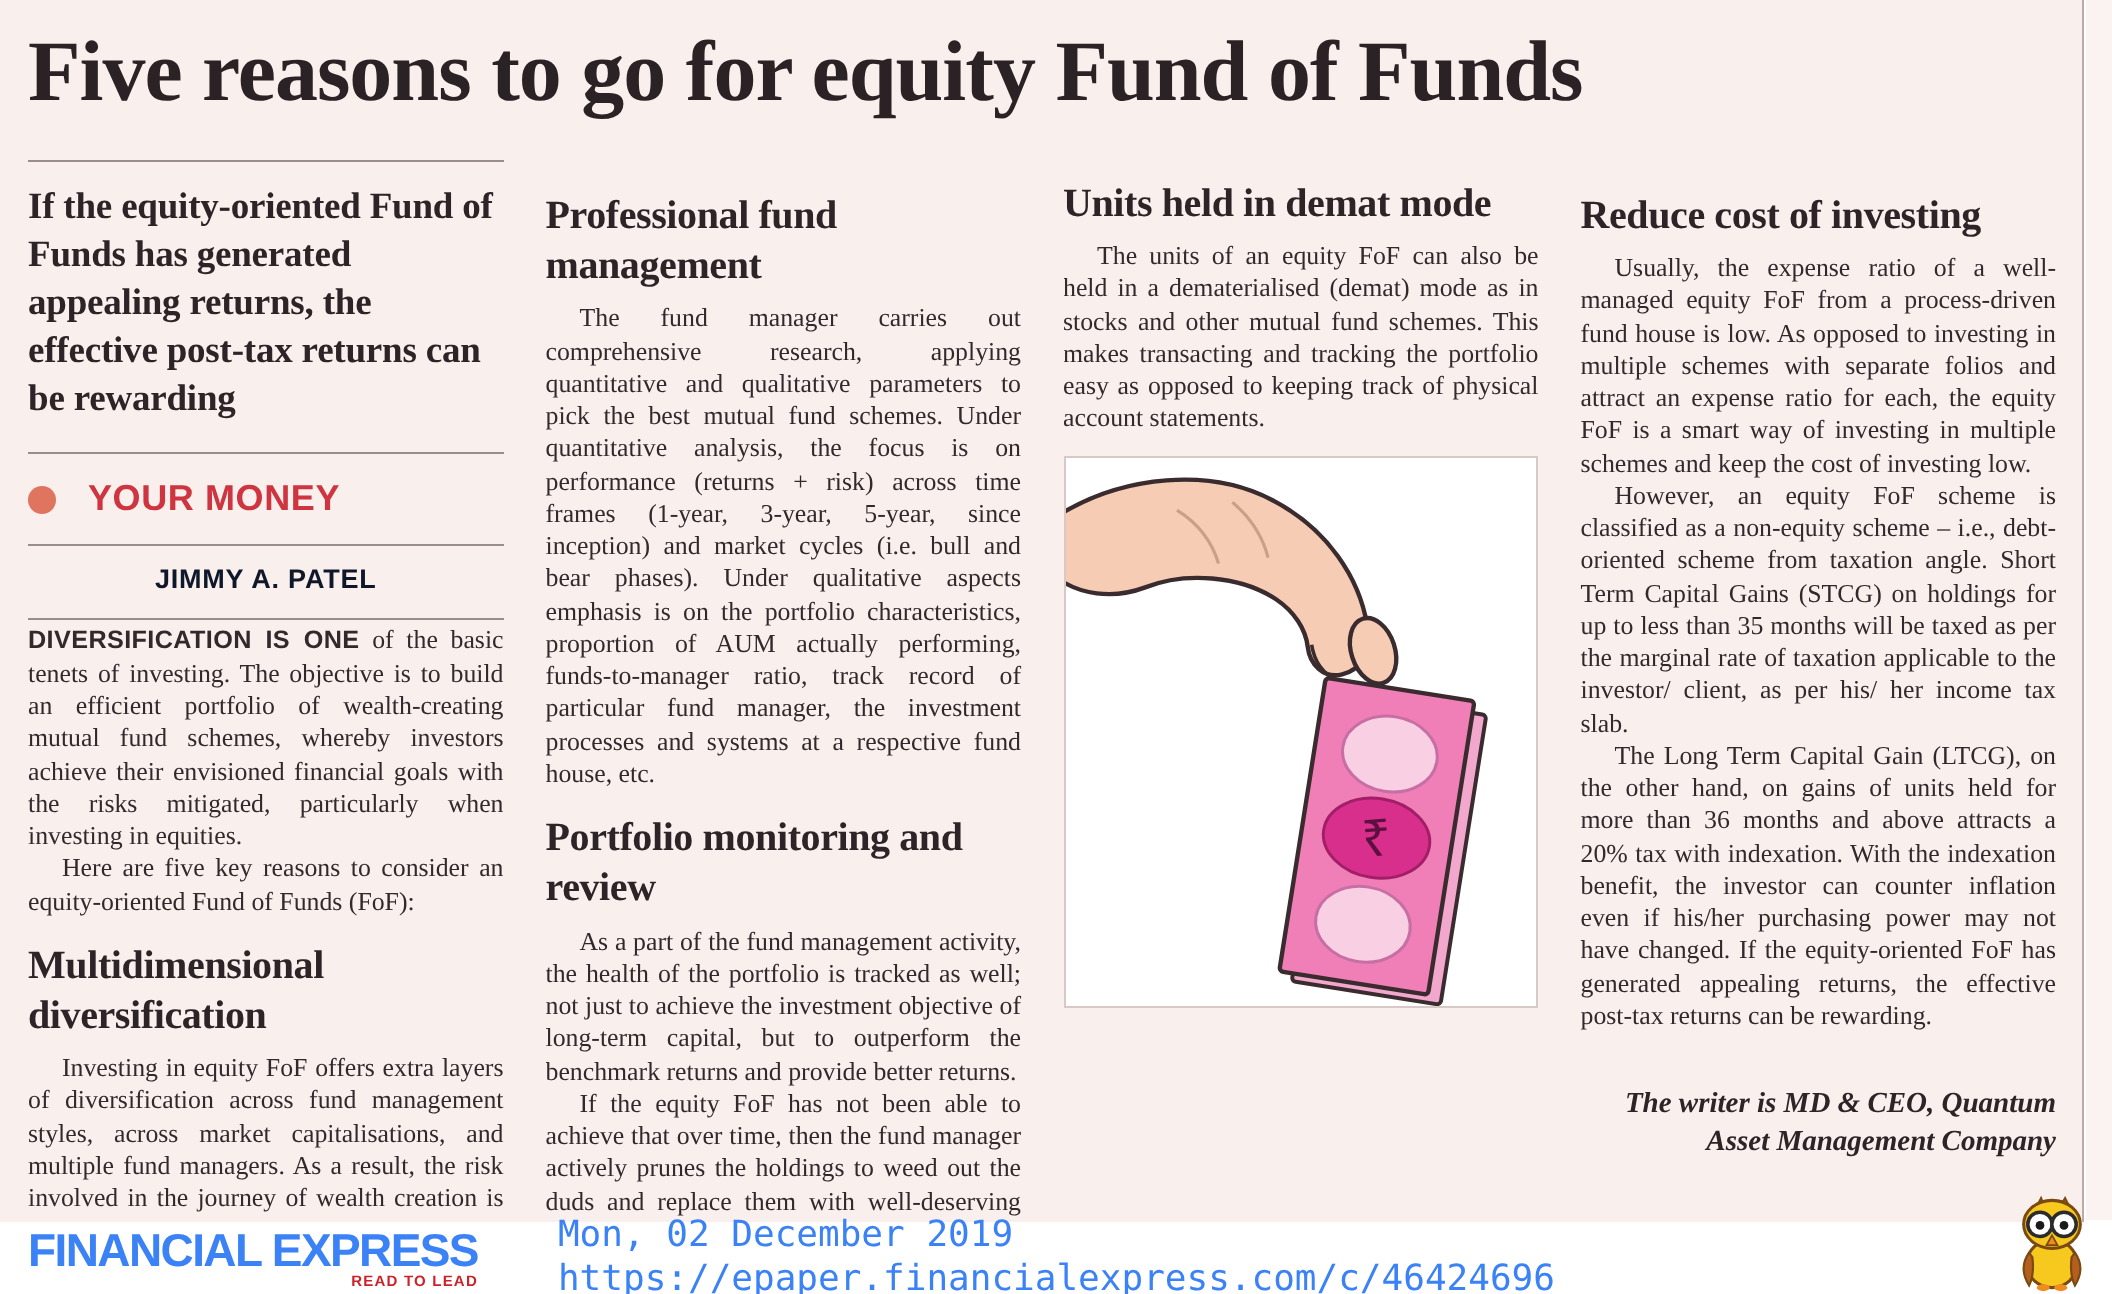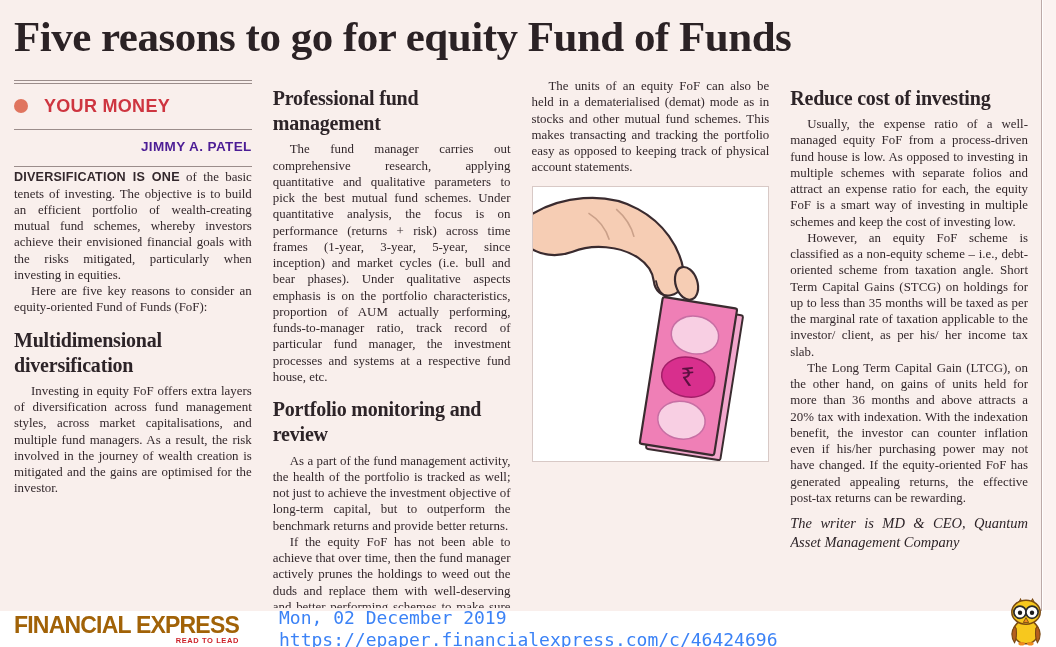--- a/index.html
+++ b/index.html
@@ -34,53 +34,53 @@
     color:#2d2428; text-align:left; padding:9px 0 12px;
   }
   .kicker-row { display:flex; align-items:center; gap:16px; padding:9px 0; }
   .kicker-bullet { width:14px; height:14px; border-radius:50%; background:#e0755f; flex:0 0 auto; }
   .kicker-label {
     font-family:"Liberation Sans", sans-serif; font-weight:bold;
     font-size:18px; letter-spacing:0.3px; color:#ce3540;
   }
   .author {
     font-family:"Liberation Sans", sans-serif; font-weight:bold;
-    font-size:13.5px; letter-spacing:0.4px; color:#4c1d95; padding:6px 0 9px; text-align:right;
+    font-size:13.5px; letter-spacing:0.4px; color:#0f172a; padding:6px 0 9px; text-align:center;
   }
   .body-para { margin:0; }
   .body-para.indent { text-indent:17px; }
   .lead-para { }
   .lead-bold { font-family:"Liberation Sans", sans-serif; font-weight:bold; font-size:12.6px; letter-spacing:0.2px; }
   .subhead {
     font-family:"Liberation Serif", serif; font-weight:600; font-size:20px;
     letter-spacing:-0.2px; color:#2d2428; text-align:left; margin:12px 0 5px;
   }
-  .subhead.first { margin-top:8px; }
+  .subhead.first { margin-top:18px; }
   .illustration-box {
     margin-top:10px; background:#ffffff; border:1px solid #d8c9c6;
     height:276px; overflow:hidden;
   }
   .illustration-box svg { display:block; width:100%; height:100%; }
   .illustration-caption {
     font-family:"Liberation Sans", sans-serif; font-weight:bold; font-size:9.5px;
     letter-spacing:0.2px; color:#3a3134; text-align:right; padding:4px 2px 0;
   }
   .writer-credit {
-    font-style:italic; font-weight:400; font-size:14.5px; line-height:1.3;
-    margin-top:8px; color:#2d2428;
+    font-style:italic; font-weight:700; font-size:14.5px; line-height:1.3;
+    text-align:right; margin-top:27px; color:#2d2428;
   }
   
   .footer {
     position:absolute; left:0; top:611px; width:1056px; height:36px;
     background:#ffffff; display:flex; align-items:center; padding-left:14px; gap:12px;
   }
   .fe-logo-block { display:flex; flex-direction:column; align-items:flex-end; }
   .fe-logo {
     font-family:"Liberation Sans", sans-serif; font-weight:800; font-size:23px;
-    letter-spacing:-0.8px; color:#a16207; line-height:1;text-align:right;
+    letter-spacing:-0.8px; color:#3b82f6; line-height:1;text-align:right;
   }
   .fe-tagline {
     font-family:"Liberation Sans", sans-serif; font-weight:bold; font-size:7.5px;
     letter-spacing:0.6px; color:#cc2229; margin-top:-1px;
   }
   .footer-meta {
     font-family:"DejaVu Sans Mono", monospace; font-size:18px; color:#3b82f6; line-height:1.2;margin-left:28px;
   }
   .footer-meta .url { cursor:pointer; }
   .owl { position:absolute; right:8px; bottom:1px; width:44px; height:48px; }
@@ -90,20 +90,21 @@
 <body>
 
 <div class="clipping">
 
   <h1 class="headline">Five reasons to go for equity Fund of Funds</h1>
 
   <div class="columns">
 
     <div class="col">
       <div class="rule"></div>
+      <div class="standfirst">If the equity-oriented Fund of Funds has generated appealing returns, the effective post-tax returns can be rewarding</div>
       <div class="rule"></div>
       <div class="kicker-row">
         <span class="kicker-bullet"></span>
         <span class="kicker-label">YOUR MONEY</span>
       </div>
       <div class="rule"></div>
       <div class="author">JIMMY A. PATEL</div>
       <div class="rule"></div>
       <p class="body-para lead-para"><span class="lead-bold">DIVERSIFICATION IS ONE</span><span> of the basic tenets of investing. The objective is to build an efficient portfolio of wealth-creating mutual fund schemes, whereby investors achieve their envisioned financial goals with the risks mitigated, particularly when investing in equities.</span></p>
       <p class="body-para indent">Here are five key reasons to consider an equity-oriented Fund of Funds (FoF):</p>
@@ -113,20 +114,21 @@
 
     <div class="col">
       <h2 class="subhead first">Professional fund management</h2>
       <p class="body-para indent">The fund manager carries out comprehensive research, applying quantitative and qualitative parameters to pick the best mutual fund schemes. Under quantitative analysis, the focus is on performance (returns + risk) across time frames (1-year, 3-year, 5-year, since inception) and market cycles (i.e. bull and bear phases). Under qualitative aspects emphasis is on the portfolio characteristics, proportion of AUM actually performing, funds-to-manager ratio, track record of particular fund manager, the investment processes and systems at a respective fund house, etc.</p>
       <h2 class="subhead">Portfolio monitoring and review</h2>
       <p class="body-para indent">As a part of the fund management activity, the health of the portfolio is tracked as well; not just to achieve the investment objective of long-term capital, but to outperform the benchmark returns and provide better returns.</p>
       <p class="body-para indent">If the equity FoF has not been able to achieve that over time, then the fund manager actively prunes the holdings to weed out the duds and replace them with well-deserving and better performing schemes to make sure the investors’ portfolio is on track to accomplish the</p>
     </div>
 
     <div class="col">
+      <h2 class="subhead">Units held in demat mode</h2>
       <p class="body-para indent">The units of an equity FoF can also be held in a dematerialised (demat) mode as in stocks and other mutual fund schemes. This makes transacting and tracking the portfolio easy as opposed to keeping track of physical account statements.</p>
       <div class="illustration-box">
         <svg viewBox="0 0 238 272" preserveAspectRatio="xMidYMid meet">
 
           <path d="M-6,28 C28,6 74,2 106,20 C132,34 148,58 152,82 C154,95 149,105 139,107 C130,109 123,102 122,93 C121,84 115,75 106,69 C88,57 60,55 40,63 C24,69 6,67 -6,57 Z" fill="#f6cdb4" stroke="#3a2b2f" stroke-width="2.2"></path>
           <path d="M56,24 q16,10 21,27" fill="none" stroke="#caa089" stroke-width="1.6"></path>
           <path d="M84,20 q14,12 18,28" fill="none" stroke="#caa089" stroke-width="1.6"></path>
 
           <ellipse cx="155" cy="95" rx="11" ry="17" fill="#f6cdb4" stroke="#3a2b2f" stroke-width="2.2" transform="rotate(-18 155 95)"></ellipse>
           <path d="M124,92 q2,13 13,18" fill="none" stroke="#3a2b2f" stroke-width="1.8"></path>

